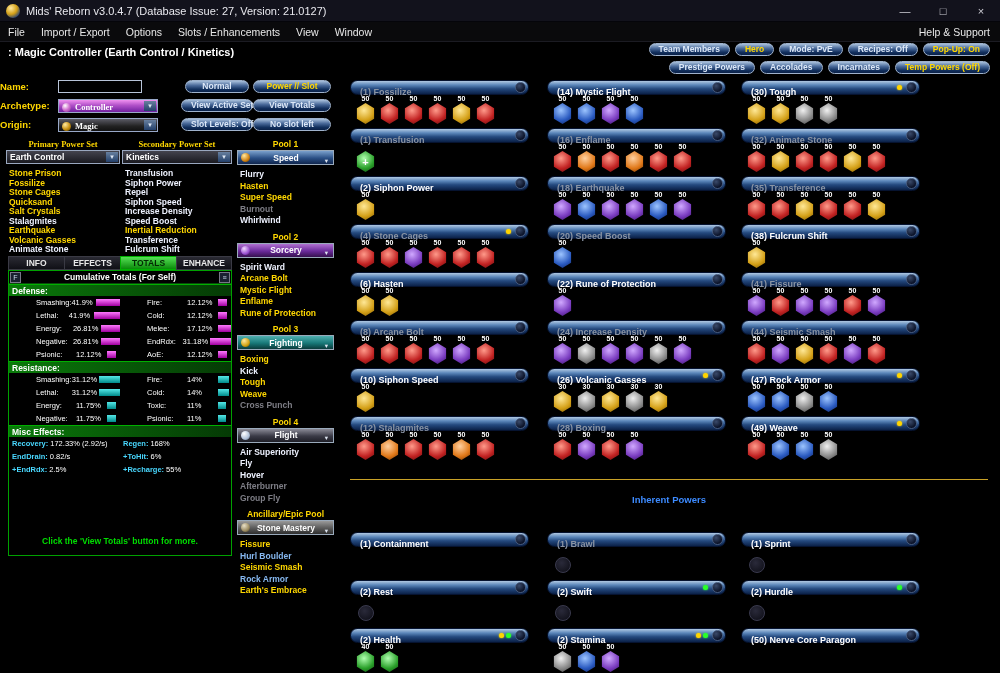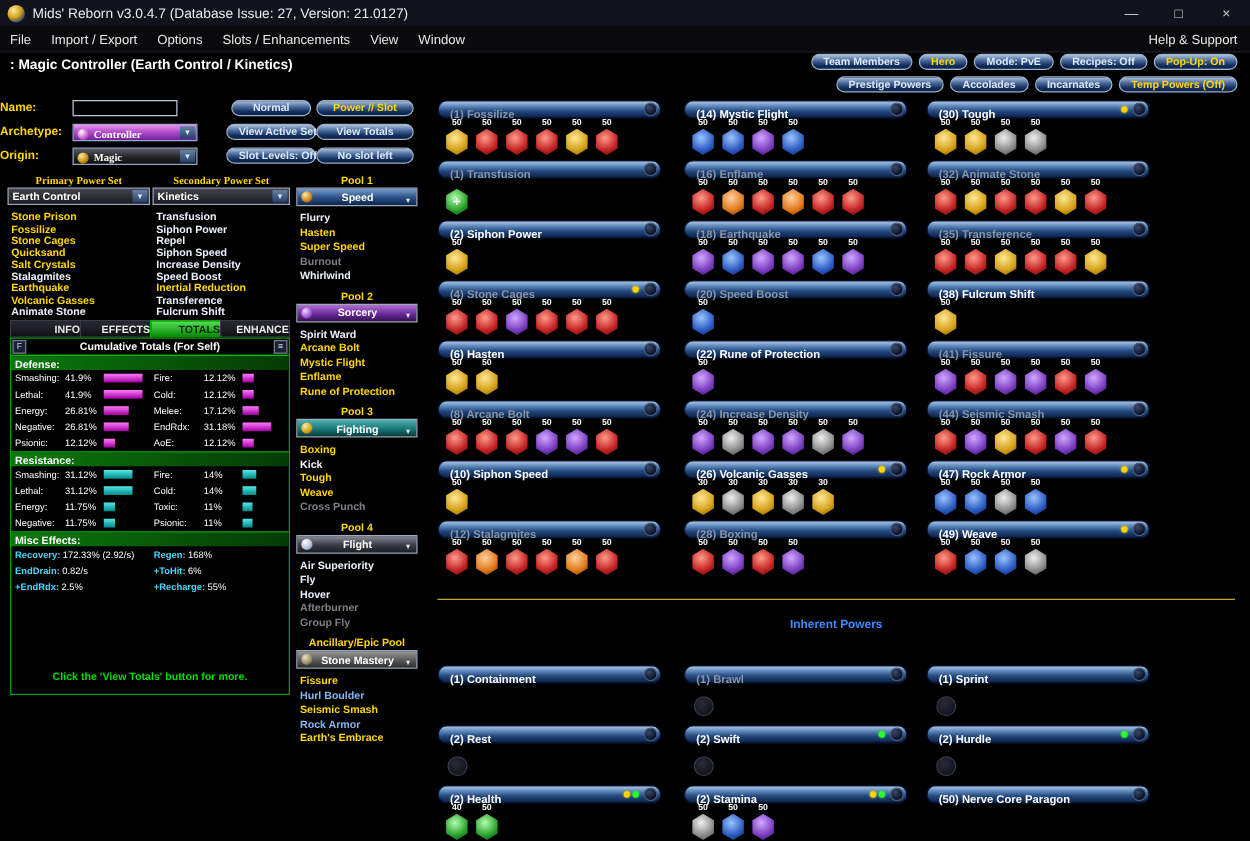--- a/index.html
+++ b/index.html
@@ -48,33 +48,33 @@
   #secondary-col{position:absolute;left:122px;top:139px;width:110px;}
   .ps-header{font-size:8.5px;font-weight:bold;color:#ffd700;text-align:center;height:11px;font-family:Liberation Serif, serif;}
   .ps-select{height:14px;display:flex;align-items:center;background:linear-gradient(180deg,#44444e,#1a1a20);border:1px solid #9aa8c0;position:relative;}
   .ps-select .lbl{font-size:8.5px;font-weight:bold;color:#fff;padding-left:3px;}
   .pslist{margin-top:5px;}
   .plist-item{height:9.5px;line-height:9.5px;font-size:8.5px;font-weight:bold;padding-left:3px;white-space:nowrap;}
   .ci-gold{color:#ffd700;}.ci-white{color:#eef2ff;}.ci-gray{color:#7e7e86;}.ci-blue{color:#86b8f0;}
 
   
   #tabs{position:absolute;left:8px;top:256px;display:flex;}
-  .tab{width:56px;height:14px;line-height:13px;text-align:right;font-size:8.5px;font-weight:bold;
+  .tab{width:56px;height:14px;line-height:13px;text-align:center;font-size:8.5px;font-weight:bold;
     background:linear-gradient(180deg,#2a2a33,#101016);color:#e8e8e8;border:1px solid #3a3a44;border-right:none;}
   .tab:last-child{border-right:1px solid #3a3a44;}
   .tab.active{background:linear-gradient(180deg,#55e055,#0a8a0a);color:#032903;border-color:#00b000;}
   #totals-panel{position:absolute;left:8px;top:270px;width:224px;height:286px;background:#000;border:1px solid #00a000;}
   .tp-header{height:13px;display:flex;align-items:center;border-bottom:1px solid #0a4a0a;}
   .hd-btn{width:11px;height:11px;margin:0 1px;border:1px solid #778;background:#1a2030;color:#cde;font-size:7px;line-height:9px;text-align:center;}
   .tp-title{flex:1;text-align:center;font-size:8.5px;font-weight:bold;color:#fff;}
   .sect-title{height:12px;line-height:12px;padding-left:3px;font-size:8.5px;font-weight:bold;color:#fff;
     background:linear-gradient(90deg,#0a7a0a,#053a05);border-top:1px solid #00b000;}
   .trow{display:flex;height:13px;align-items:center;}
   .tcell{width:111px;display:flex;align-items:center;padding-left:3px;}
-  .tlabel{width:40px;font-size:7.5px;color:#fff;white-space:nowrap;}
+  .tlabel{width:40px;font-size:7.5px;color:#fff;white-space:nowrap;margin-left:24px;}
   .tvalue{width:31px;font-size:7.5px;color:#fff;white-space:nowrap;}
   .tbar{height:7px;display:inline-block;}
   .tbar.def{background:linear-gradient(180deg,#ff7aff,#a000a0);}
   .tbar.res{background:linear-gradient(180deg,#55e8e8,#008a8a);}
   .mrow{display:flex;height:13px;align-items:center;}
   .mcell{width:111px;padding-left:3px;font-size:7.5px;white-space:nowrap;}
   .mlabel{color:#49d8ff;font-weight:bold;}
   .mvalue{color:#fff;margin-left:2px;}
   .tp-footer{position:absolute;bottom:9px;left:0;right:0;text-align:center;font-size:8.5px;font-weight:bold;color:#00dd00;}
 

